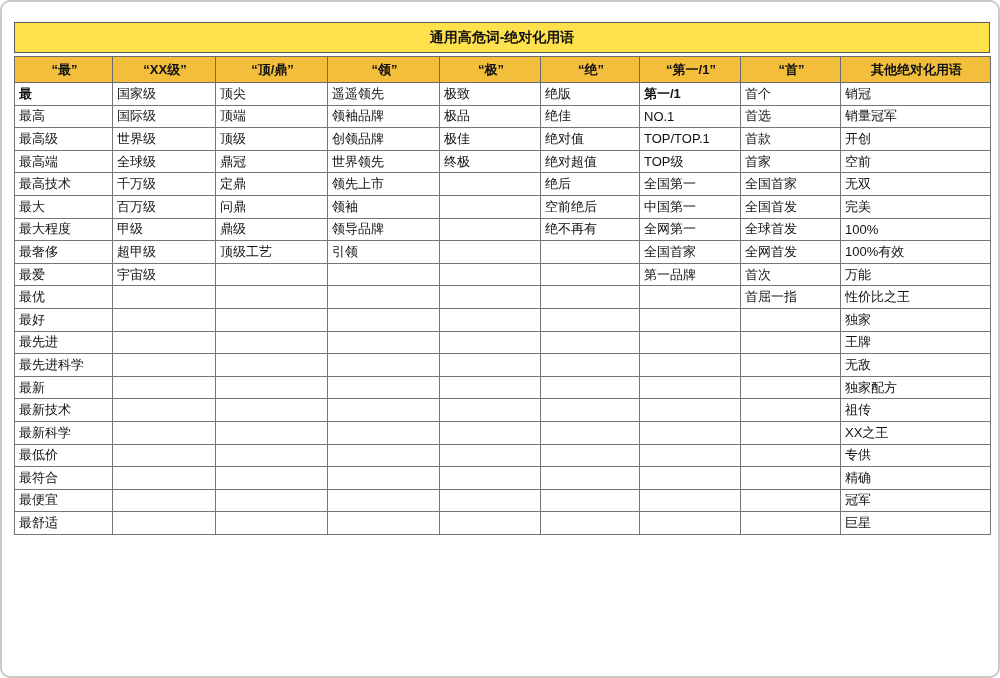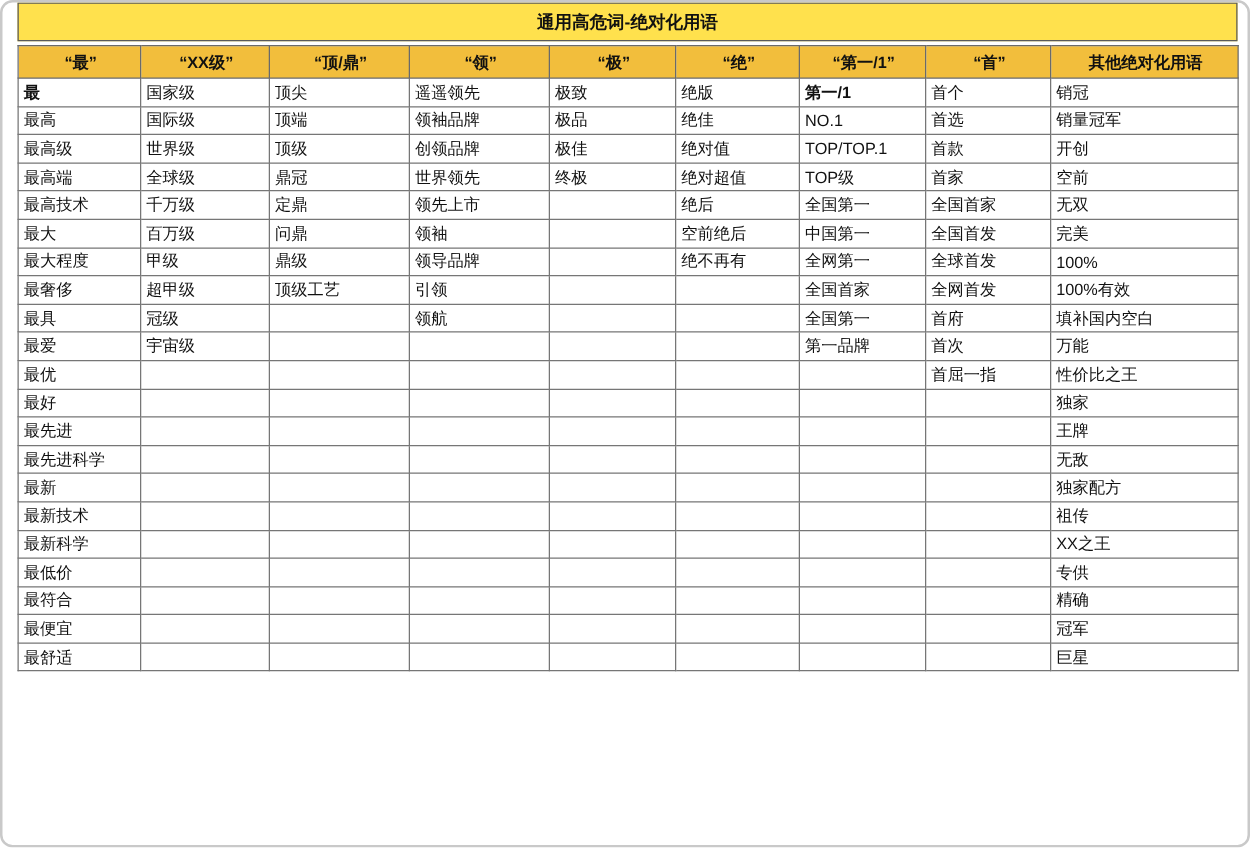--- a/index.html
+++ b/index.html
@@ -14,21 +14,21 @@
     height: 678px;
     background: #ffffff;
     border: 2px solid #c9c9c9;
     border-radius: 10px;
     box-sizing: border-box;
     overflow: hidden;
   }
   .sheet {
     position: absolute;
     left: 12px;
-    top: 0;
+    top: 20px;
     width: 976px;
   }
   .title-bar {
     box-sizing: border-box;
     height: 31px;
     background: #FFE14D;
     border: 1px solid #5a5a5a;
     text-align: center;
     font-weight: bold;
     font-size: 14px;
@@ -183,31 +183,20 @@
             <td>超甲级</td>
             <td>顶级工艺</td>
             <td>引领</td>
             <td></td>
             <td></td>
             <td>全国首家</td>
             <td>全网首发</td>
             <td>100%有效</td>
           </tr>
           <tr>
-            <td>最具</td>
-            <td>冠级</td>
-            <td></td>
-            <td>领航</td>
-            <td></td>
-            <td></td>
-            <td>全国第一</td>
-            <td>首府</td>
-            <td>填补国内空白</td>
-          </tr>
-          <tr>
             <td>最爱</td>
             <td>宇宙级</td>
             <td></td>
             <td></td>
             <td></td>
             <td></td>
             <td>第一品牌</td>
             <td>首次</td>
             <td>万能</td>
           </tr>

